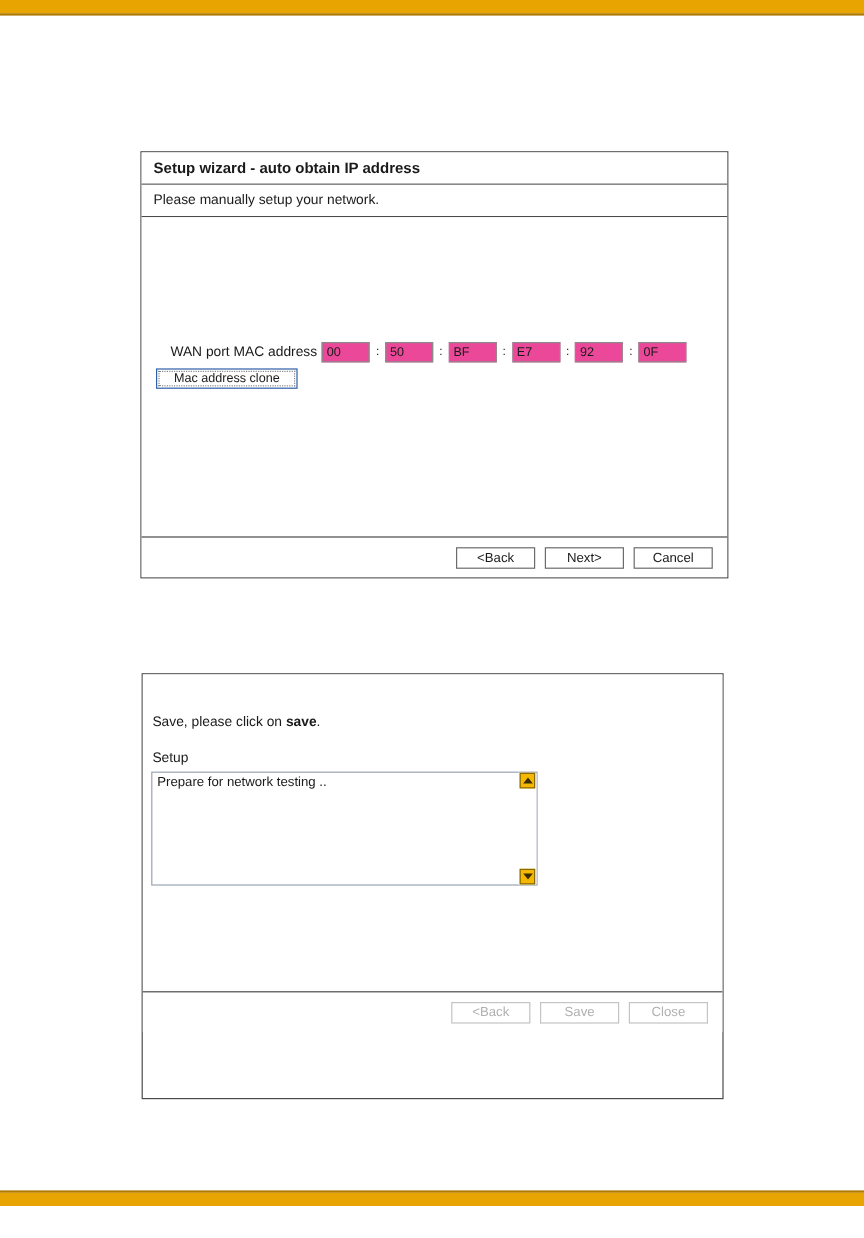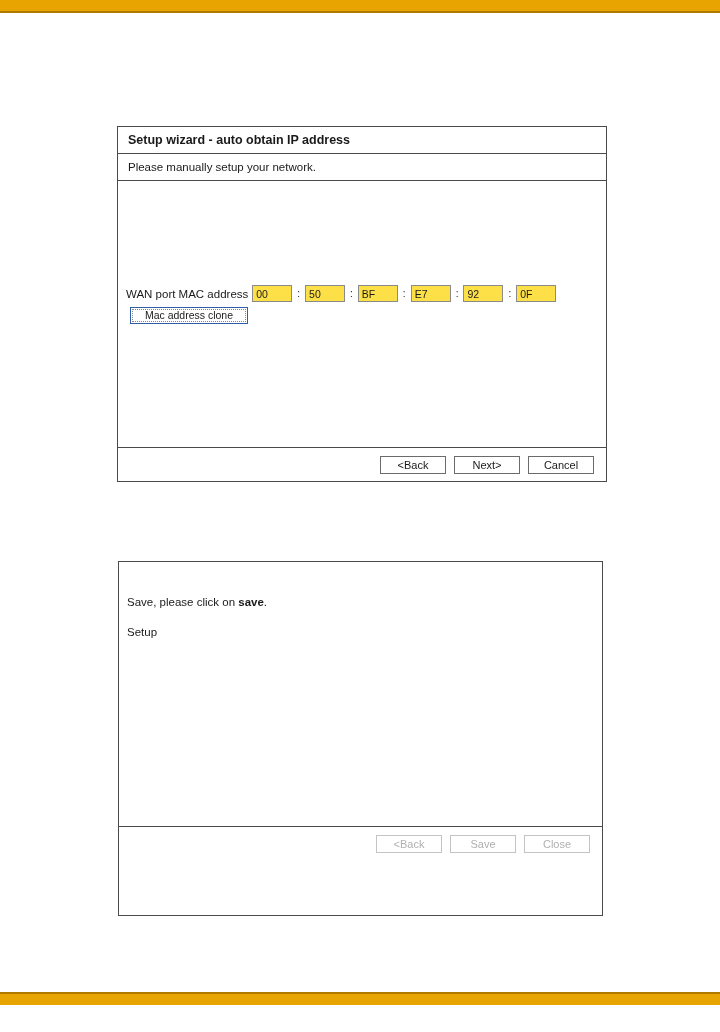--- a/index.html
+++ b/index.html
@@ -128,26 +128,27 @@
     left: 8px;
     top: 104px;
     display: flex;
     align-items: center;
   }
   .mac-label {
     font-size: 11.5px;
     color: #1a1a1a;
     margin-right: 4px;
     white-space: nowrap;
+    margin-left: 16px;
   }
   .mac-field {
     width: 40px;
     height: 17px;
     border: 1px solid #8a8a8a;
-    background: #fde047;
+    background: #ec4899;
     font-family: "Liberation Sans", sans-serif;
     font-size: 10.5px;
     color: #1a1a1a;
     line-height: 15px;
     padding: 0 3px;
     box-sizing: border-box;
   }
   .mac-sep {
     font-size: 10px;
     color: #1a1a1a;
@@ -281,19 +282,30 @@
 
 <div class="wizard" id="wizard-two">
   <div class="wizard-body">
 
     <div class="save-line">
       <span>Save, please click on </span><b>save</b><span>.</span>
     </div>
 
     <div class="result-label">Setup</div>
 
+    <div class="result-box">
+      <div class="result-text">Prepare for network testing ..</div>
+      <div class="result-scrollbar">
+        <div class="scroll-arrow up">
+            <i></i>
+          </div>
+        <div class="scroll-arrow down">
+            <i></i>
+          </div>
+      </div>
+    </div>
   </div>
   <div class="wizard-footer">
     <div class="btn disabled">&lt;Back</div>
     <div class="btn disabled">Save</div>
     <div class="btn disabled">Close</div>
   </div>
 </div>
 
 </body></html>

